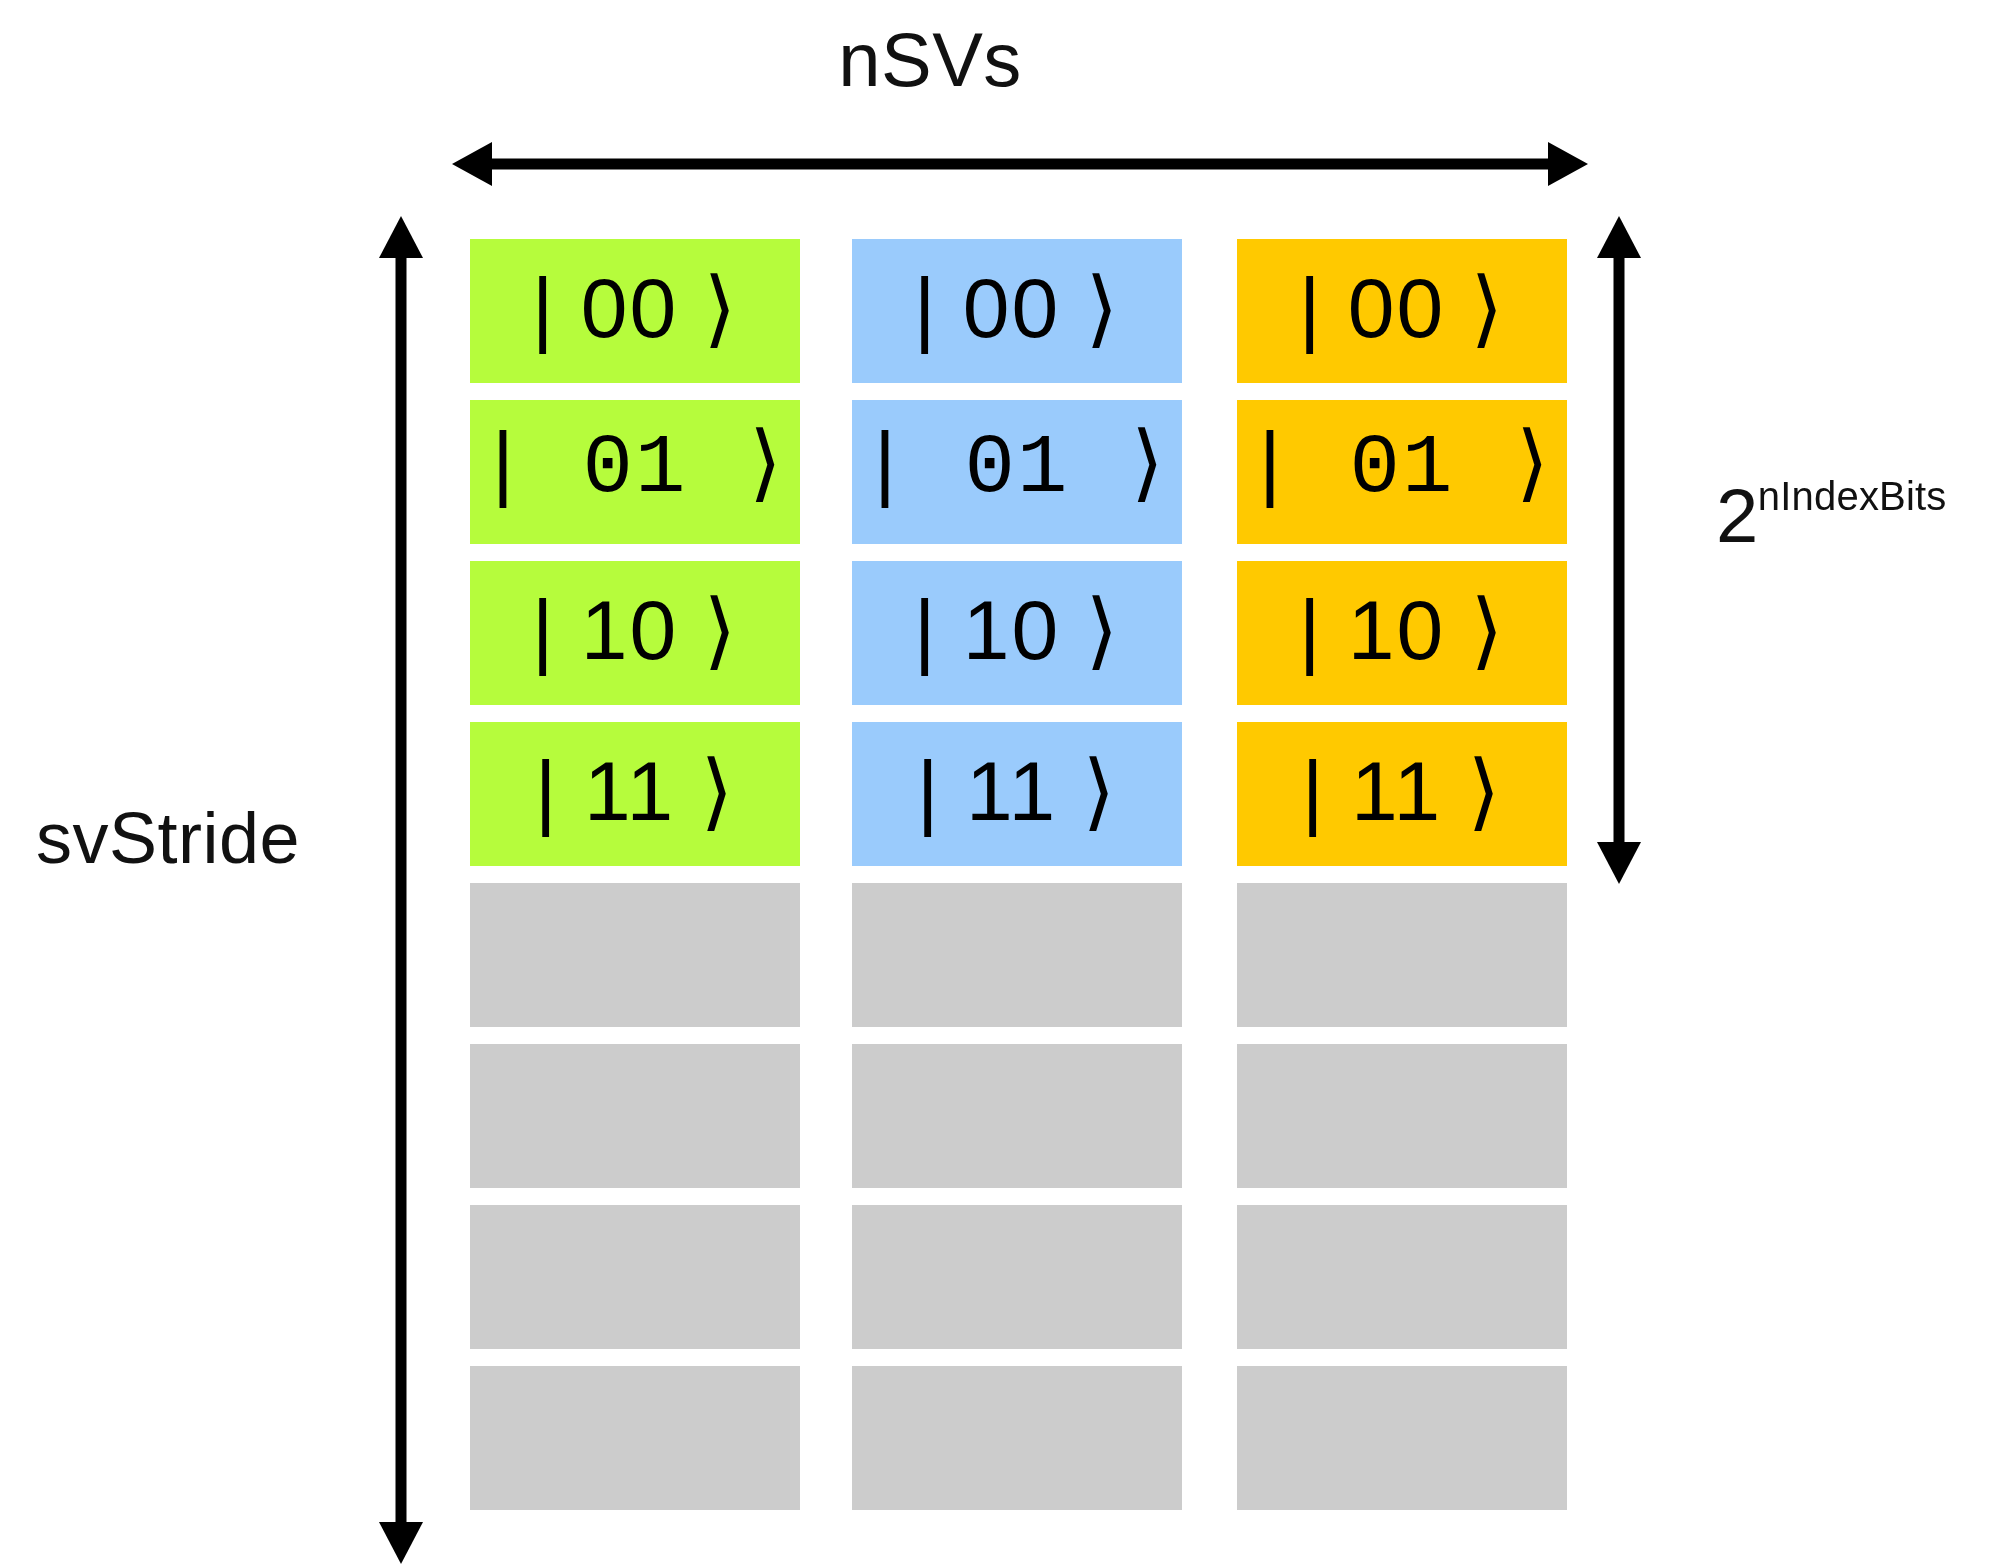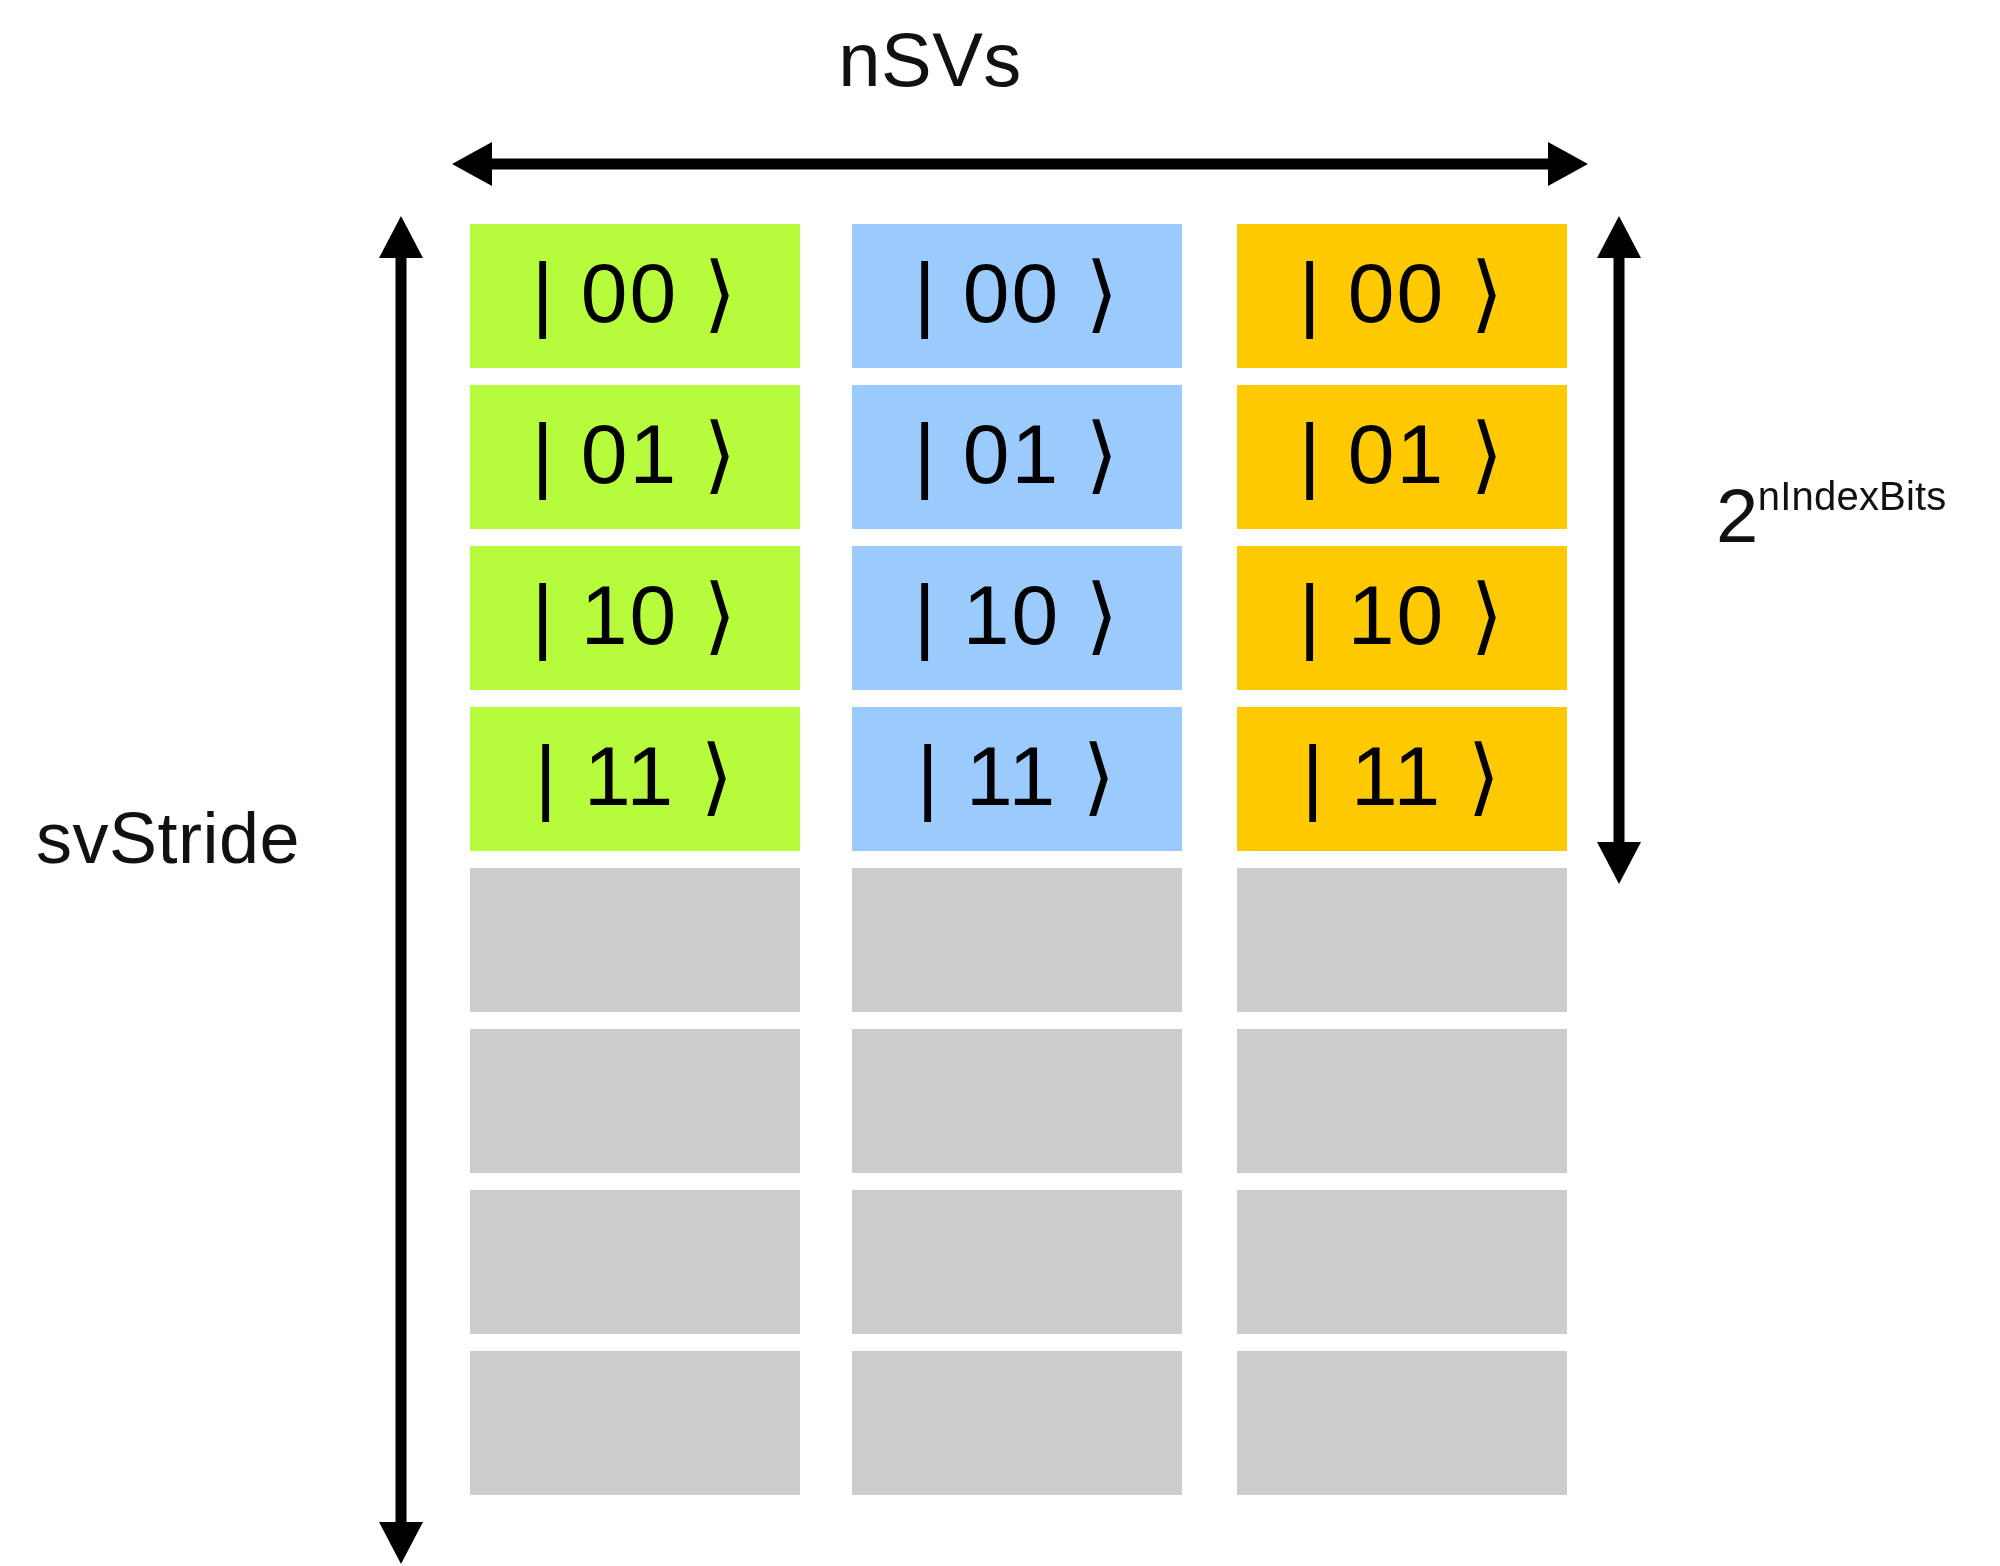--- a/index.html
+++ b/index.html
@@ -86,21 +86,21 @@
     top: 224px;
   }
   .grid-row {
     position: absolute;
     left: 0;
     height: 144px;
     width: 1100px;
   }
   .cell {
     position: absolute;
-    top: 0;
+    top: 15px;
     height: 144px;
     width: 330px;
     display: flex;
     align-items: center;
     justify-content: center;
   }
   .cell.col0 { left: 0px; }
   .cell.col1 { left: 382px; }
   .cell.col2 { left: 767px; }
 
@@ -154,21 +154,21 @@
         <div class="cell col0" style="background: rgb(182, 252, 60);">
           <span class="ket">| 00 ⟩</span>
         </div>
         <div class="cell col1" style="background: rgb(154, 203, 252);">
           <span class="ket">| 00 ⟩</span>
         </div>
         <div class="cell col2" style="background: rgb(255, 201, 0);">
           <span class="ket">| 00 ⟩</span>
         </div>
       </div>
-      <div class="grid-row" style="top: 161px;">
+      <div class="grid-row" style="top: 161px; font-family: Liberation Mono, monospace;">
         <div class="cell col0" style="background: rgb(182, 252, 60);">
           <span class="ket">| 01 ⟩</span>
         </div>
         <div class="cell col1" style="background: rgb(154, 203, 252);">
           <span class="ket">| 01 ⟩</span>
         </div>
         <div class="cell col2" style="background: rgb(255, 201, 0);">
           <span class="ket">| 01 ⟩</span>
         </div>
       </div>

